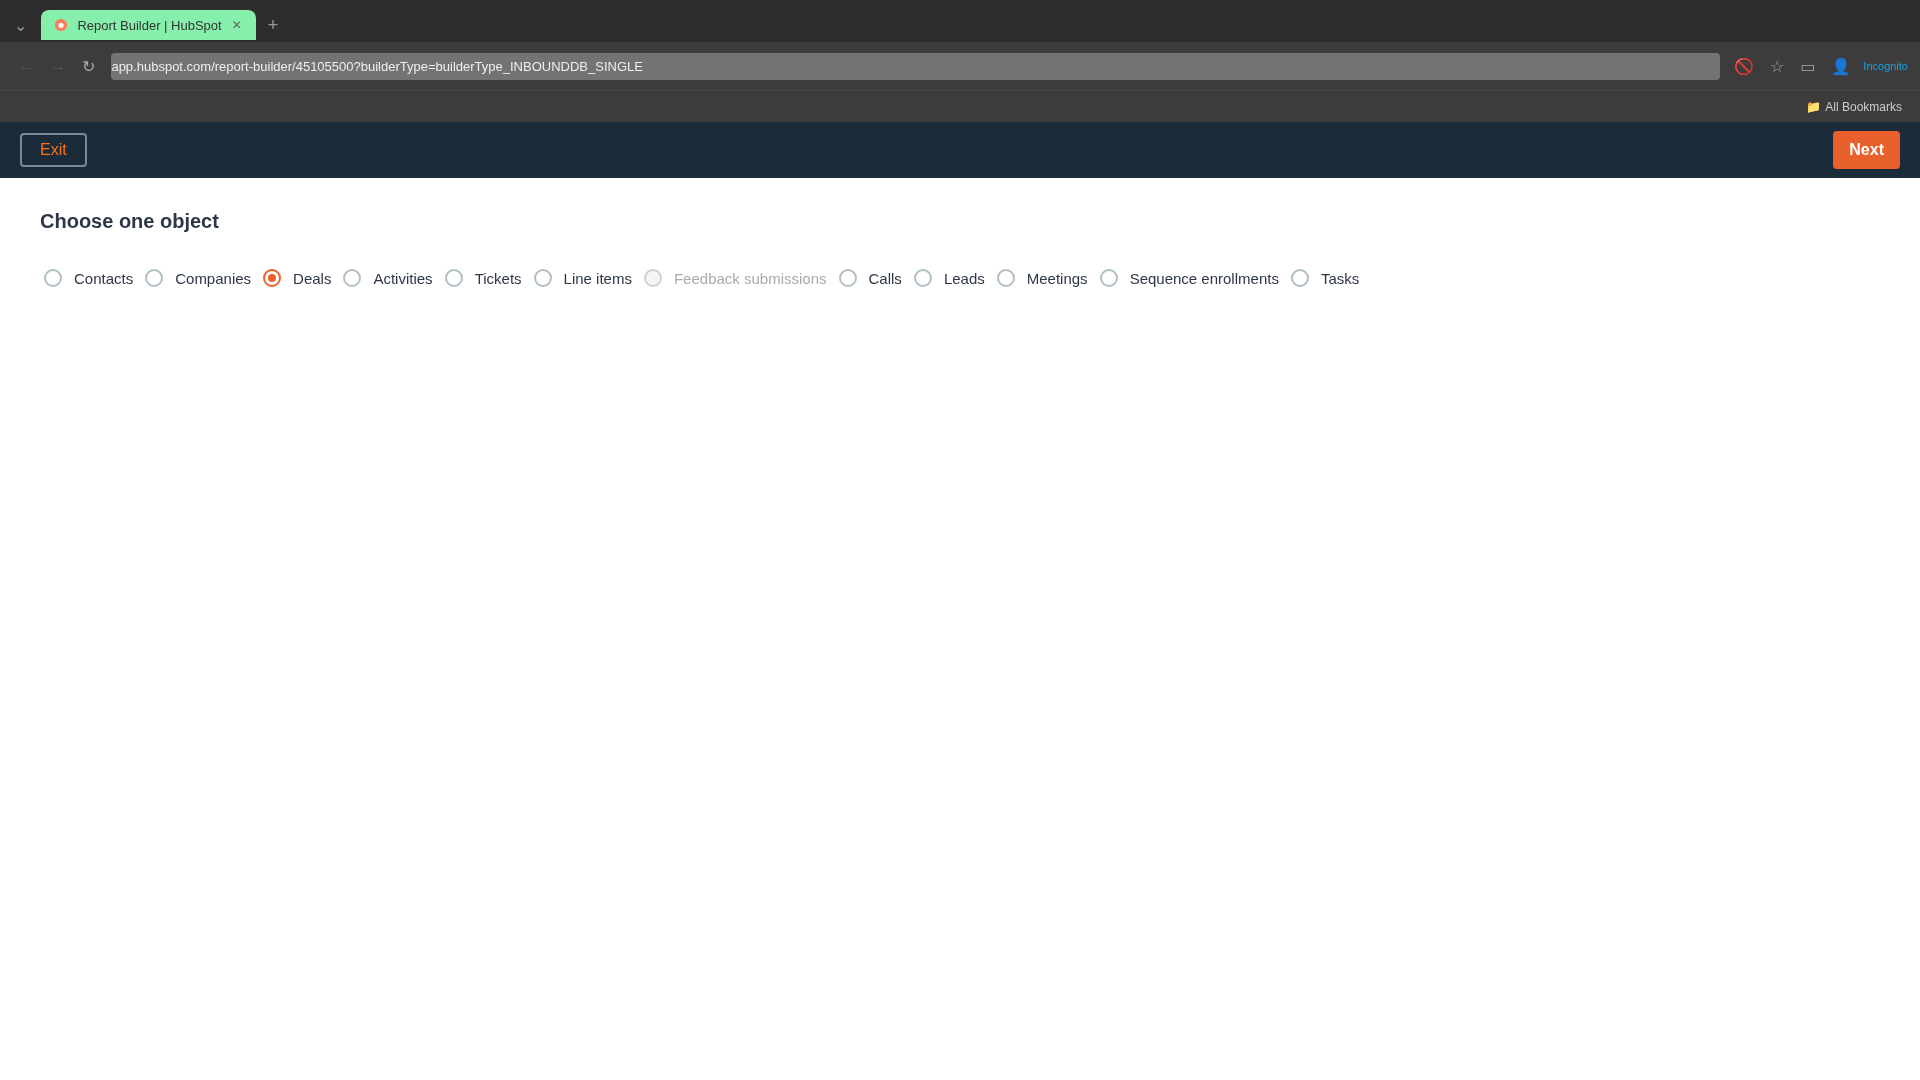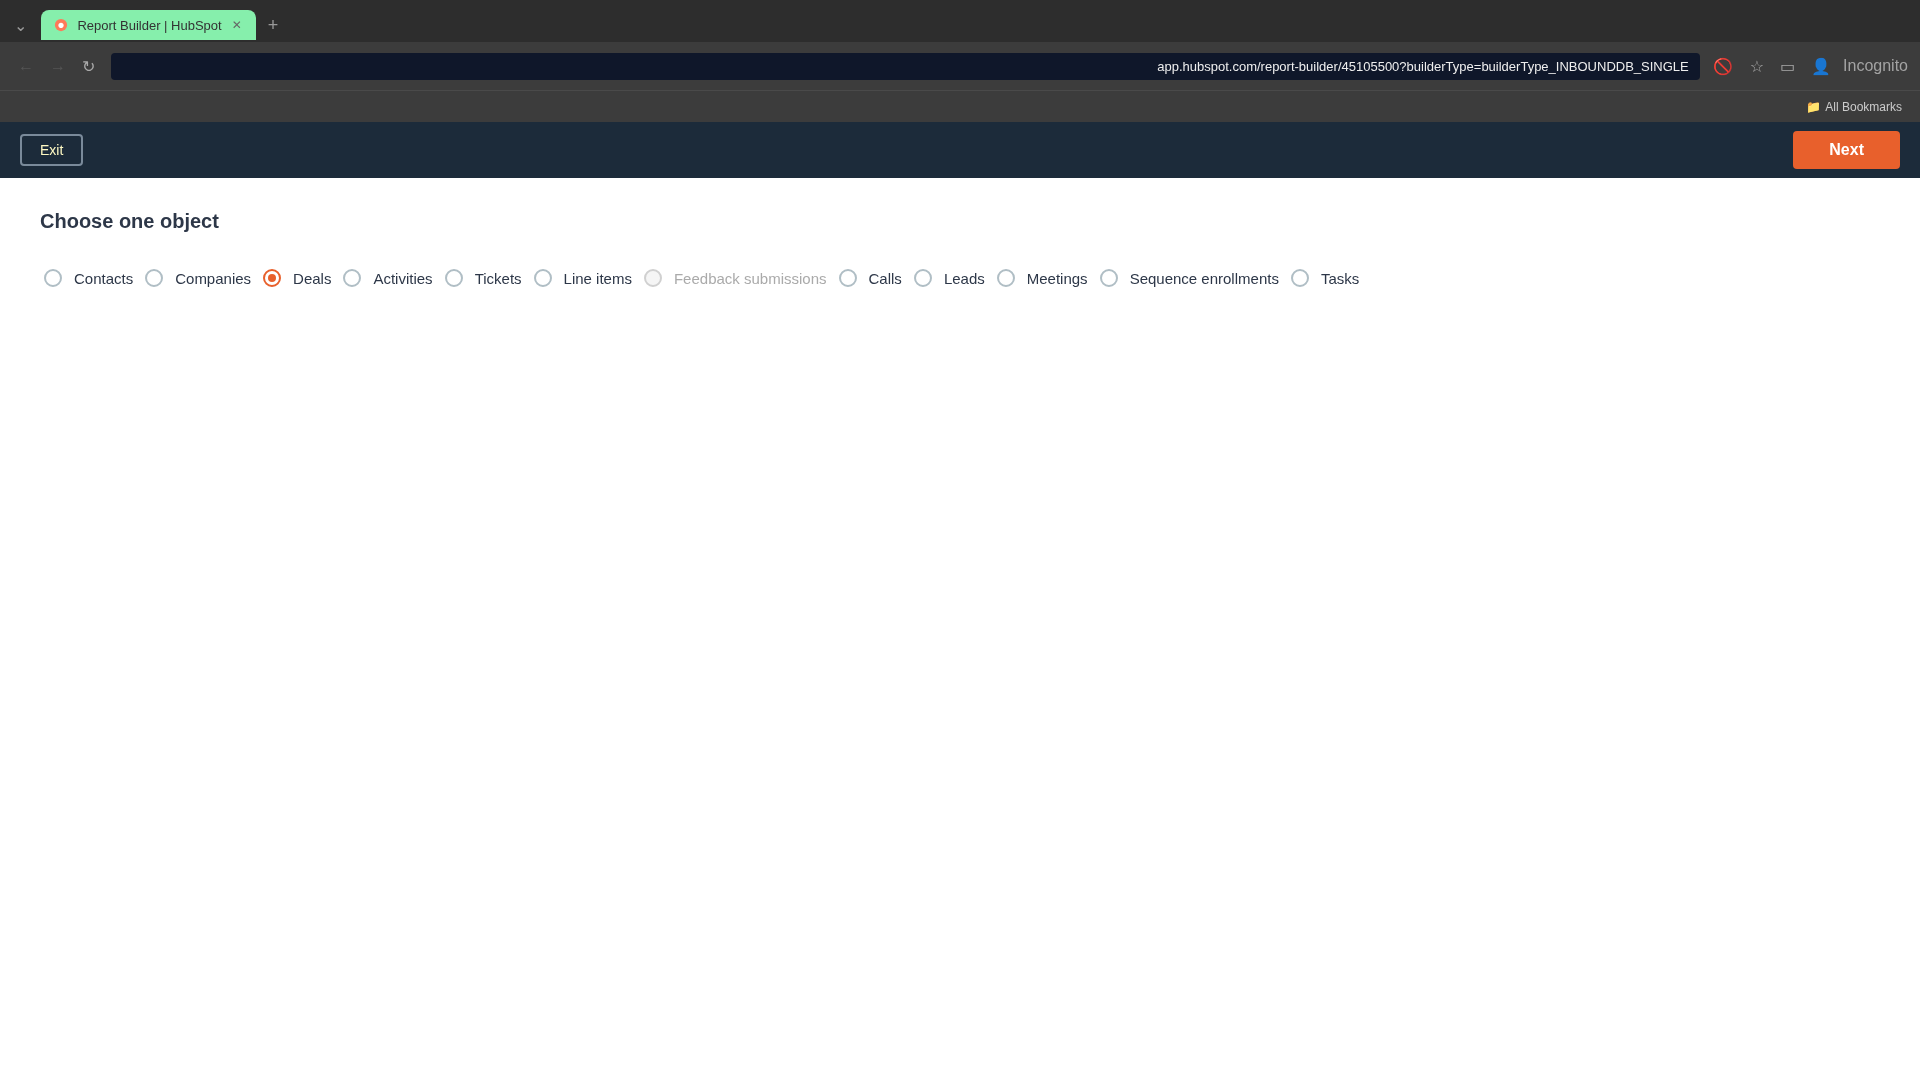--- a/index.html
+++ b/index.html
@@ -15,35 +15,35 @@
     .tab-favicon { width: 16px; height: 16px; display: flex; align-items: center; justify-content: center; }
     .tab-favicon svg { width: 14px; height: 14px; }
     .tab-title { font-size: 13px; color: #333; flex: 1; white-space: nowrap; overflow: hidden; text-overflow: ellipsis; }
     .tab-close { color: #666; font-size: 12px; cursor: pointer; padding: 2px; border-radius: 50%; }
     .tab-new { background: none; border: none; color: #999; font-size: 18px; cursor: pointer; padding: 4px 8px; }
 
     .browser-address-bar { background: #3c3c3c; display: flex; align-items: center; padding: 6px 12px; gap: 10px; height: 48px; }
     .nav-buttons { display: flex; gap: 4px; align-items: center; }
     .nav-btn { background: none; border: none; color: #aaa; font-size: 16px; cursor: pointer; padding: 4px 6px; border-radius: 4px; }
     .nav-btn.disabled { color: #555; cursor: default; }
-    .address-input { flex: 1; background: #0f172a; border: none; border-radius: 4px; padding: 6px 11px; color: #eee; font-size: 13px; outline: none; text-align: right; }
+    .address-input { flex: 1; background: #737373; border: none; border-radius: 4px; padding: 6px 0; color: #eee; font-size: 13px; outline: none; }
     .browser-actions { display: flex; gap: 8px; align-items: center; }
     .browser-action-btn { background: none; border: none; color: #aaa; font-size: 16px; cursor: pointer; padding: 4px; border-radius: 4px; }
     .bookmarks-bar { background: #3c3c3c; padding: 4px 12px; display: flex; align-items: center; gap: 6px; height: 32px; border-top: 1px solid #4a4a4a; justify-content: flex-end; }
     .bookmark-item { display: flex; align-items: center; gap: 4px; color: #ccc; font-size: 12px; cursor: pointer; padding: 2px 6px; border-radius: 3px; }
 
     
     .app-container { background: #f5f5f5; height: calc(1080px - 122px); }
 
     
     .app-header { background: #1c2b3a; display: flex; align-items: center; padding: 0 20px; height: 56px; justify-content: space-between; }
     .header-left { display: flex; align-items: center; gap: 12px; }
-    .exit-button { background: transparent; border: 2px solid #7a8a9a; color: #fef9c3; font-size: 14px; font-weight: 500; padding: 6px 18px; border-radius: 4px; cursor: pointer; }
+    .exit-button { background: transparent; border: 2px solid #7a8a9a; color: #f97316; font-size: 16px; font-weight: 500; padding: 6px 18px; border-radius: 4px; cursor: pointer; }
     .header-right { display: flex; align-items: center; }
-    .next-button { background: #e8602c; color: white; border: none; font-size: 16px; font-weight: 600; padding: 10px 36px; border-radius: 4px; cursor: pointer; }
+    .next-button { background: #e8602c; color: white; border: none; font-size: 16px; font-weight: 600; padding: 10px 16px; border-radius: 4px; cursor: pointer; }
 
     
     .main-content { background: #ffffff; padding: 32px 40px; min-height: calc(1080px - 178px); }
     .page-title { font-size: 20px; font-weight: 600; color: #2d3748; margin-bottom: 28px; }
 
     .options-list { display: flex; flex-direction: row; gap: 4px; }
     .option-item { display: flex; align-items: center; gap: 12px; padding: 8px 4px; cursor: pointer; }
     .option-label { font-size: 15px; color: #2d3748; cursor: pointer; }
     .option-label.disabled { color: #aaa; }
 
@@ -81,21 +81,21 @@
       <button class="nav-btn disabled">←</button>
       <button class="nav-btn disabled">→</button>
       <button class="nav-btn">↻</button>
     </div>
     <input class="address-input" type="text" value="app.hubspot.com/report-builder/45105500?builderType=builderType_INBOUNDDB_SINGLE" style="">
     <div class="browser-actions">
       <button class="browser-action-btn">🚫</button>
       <button class="browser-action-btn">☆</button>
       <button class="browser-action-btn">▭</button>
       <button class="browser-action-btn">👤</button>
-      <span style="color:#a3a3a3;font-size:16px;">Incognito</span>
+      <span style="color:#0ea5e9;font-size:11px;">Incognito</span>
     </div>
   </div>
 
   <div class="bookmarks-bar">
     <div class="bookmark-item">
       <span>📁</span>
       <span>All Bookmarks</span>
     </div>
   </div>
 </div>

